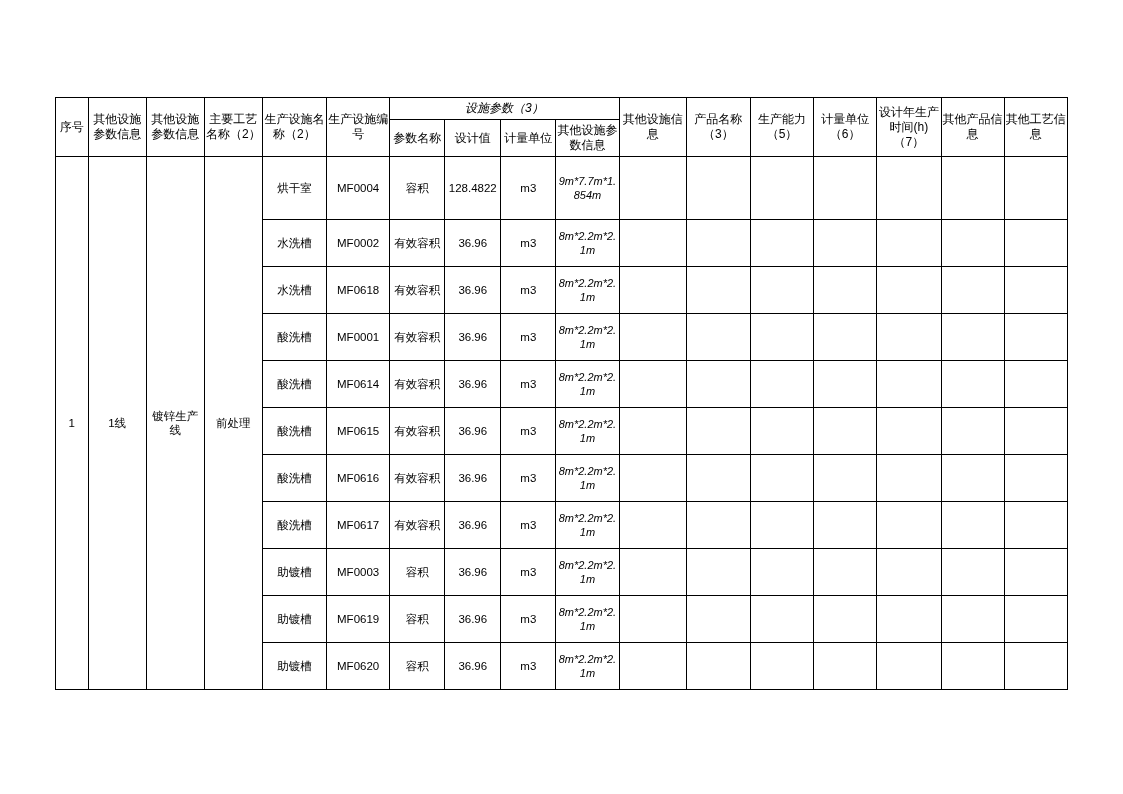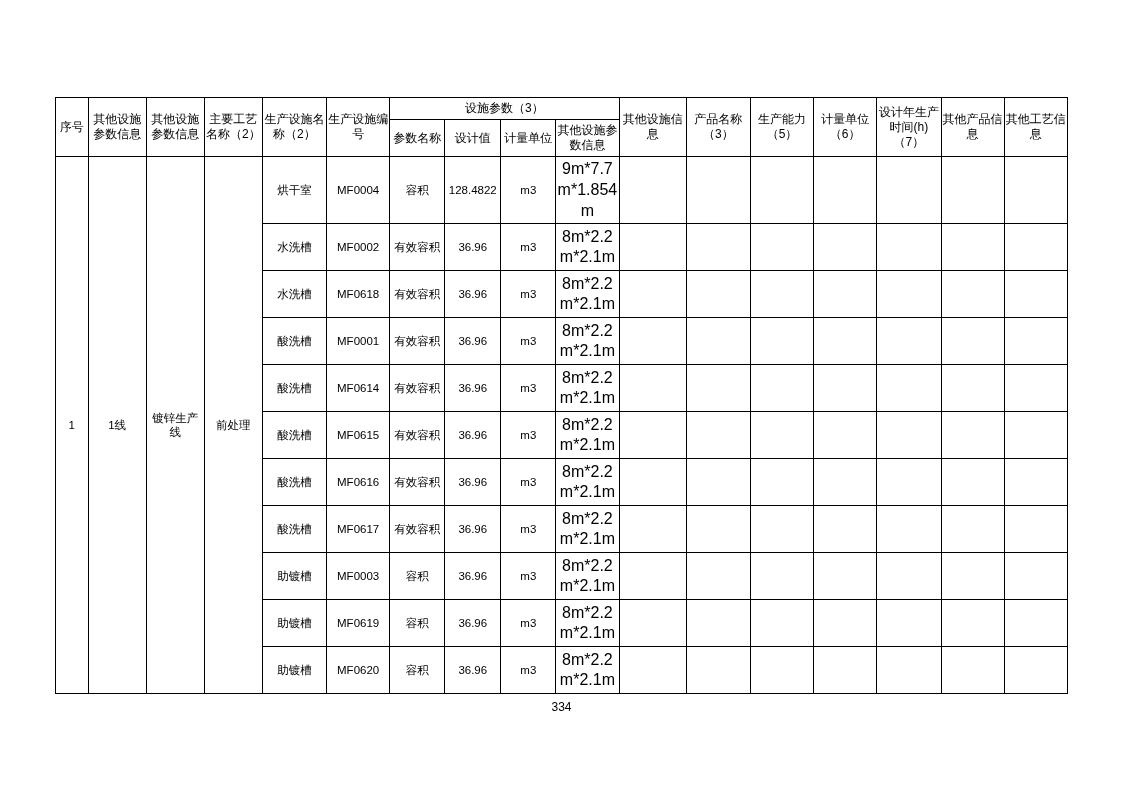--- a/index.html
+++ b/index.html
@@ -43,30 +43,32 @@
     padding: 2px 1px;
     word-break: break-all;
     font-weight: normal;
   }
   table.spec thead th {
     font-size: 12px;
     padding: 3px 1px;
   }
   .hdr-group {
     font-size: 12px;
+    font-style: italic;
   }
   td.body-cell {
     height: 42px;
   }
   td.tall {
     height: 58px;
   }
   .sub-info {
-    font-size: 16px;
+    font-size: 11px;
     line-height: 1.3;
+    font-style: italic;
   }
   .page-number {
     position: absolute;
     left: 0;
     top: 700px;
     width: 1123px;
     text-align: center;
     font-size: 12px;
     color: #000000;
   }
@@ -288,15 +290,14 @@
           <td class="body-cell"></td>
           <td class="body-cell"></td>
           <td class="body-cell"></td>
           <td class="body-cell"></td>
           <td class="body-cell"></td>
         </tr>
       </tbody>
     </table>
   </div>
 
-  <div class="page-number">334</div>
 
 </div>
 
 </body></html>

